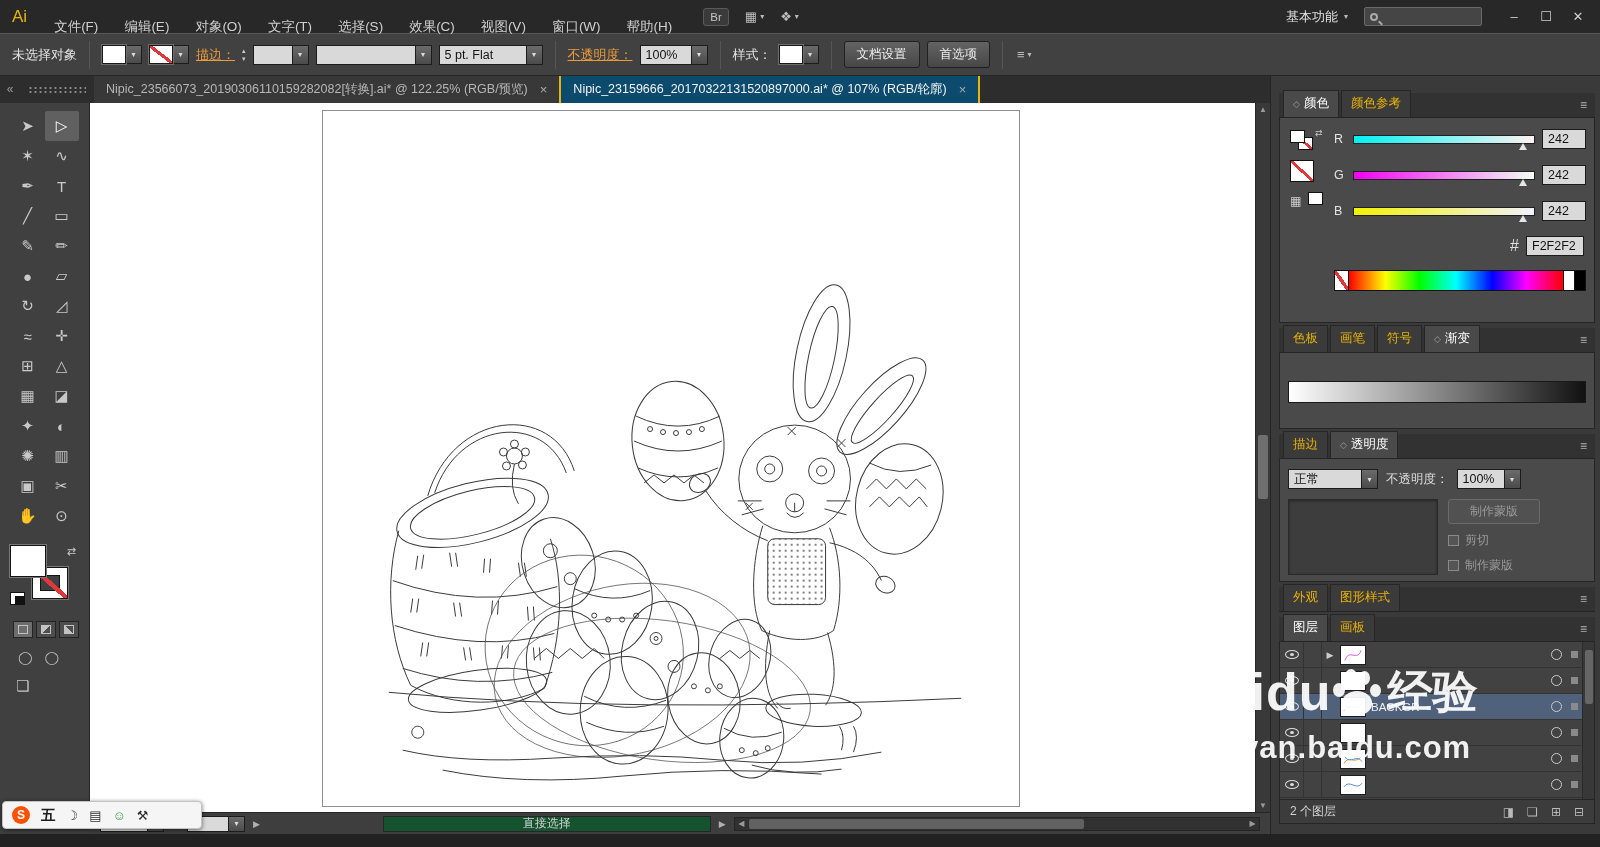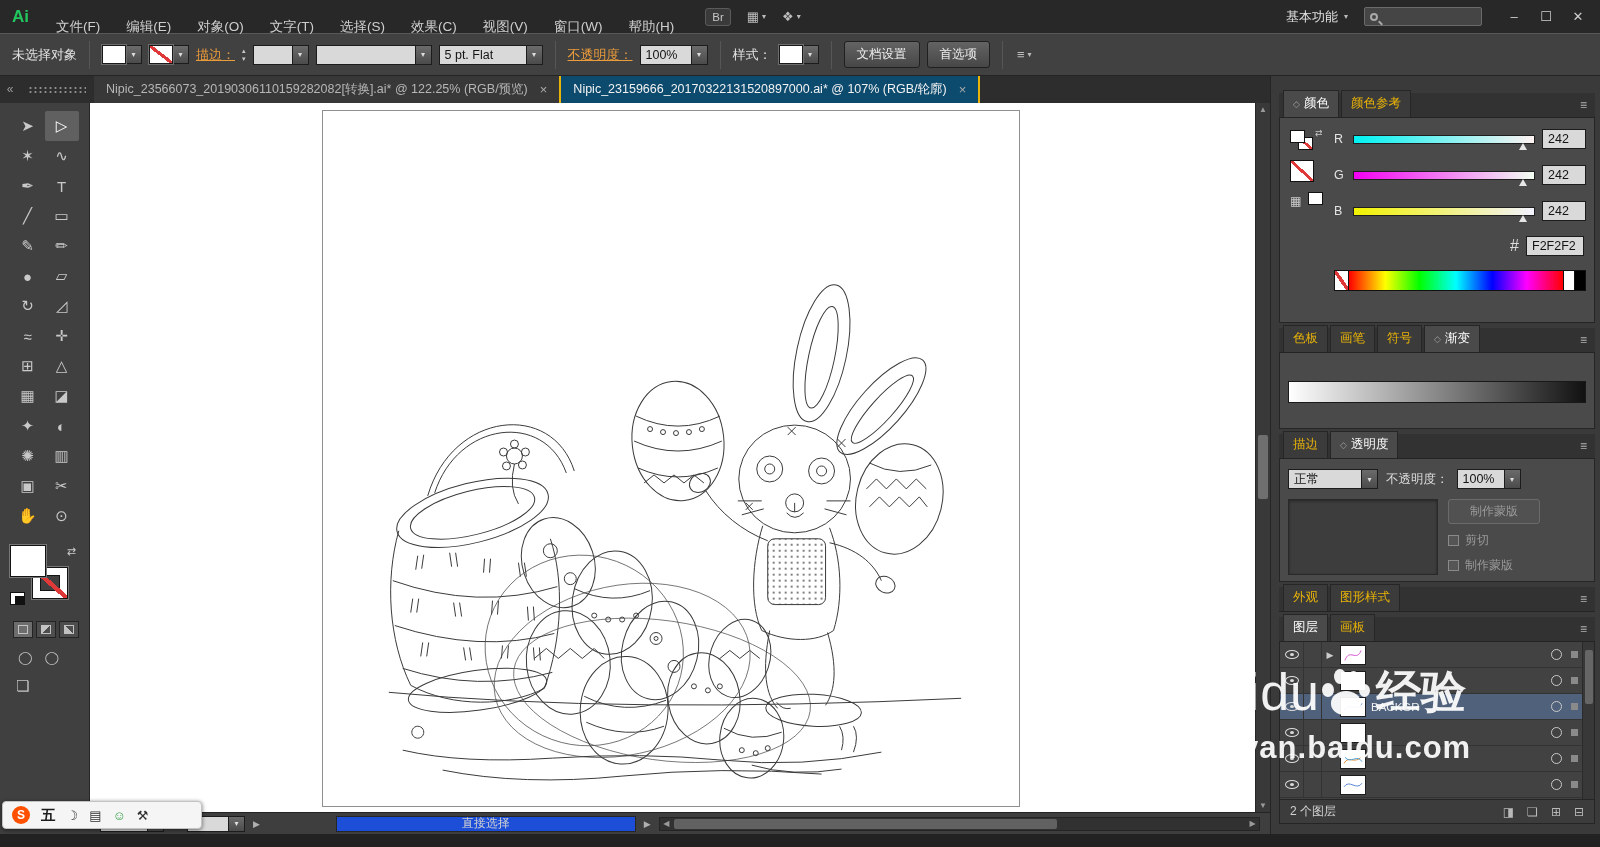--- a/index.html
+++ b/index.html
@@ -2,21 +2,21 @@
 <html><head>
 <meta charset="utf-8">
 <style>
   *{margin:0;padding:0;box-sizing:border-box;}
   html,body{width:1600px;height:847px;}
   body{background:#1b1b1b;font-family:"Liberation Sans","DejaVu Sans",sans-serif;overflow:hidden;}
   #app{position:relative;width:1600px;height:847px;background:#3f3f3f;overflow:hidden;color:#ddd;}
 
   
   #menubar{position:absolute;left:0;top:0;width:1600px;height:33px;background:#282828;display:flex;align-items:center;font-size:13.5px;color:#cfcfcf;z-index:10;}
-  .ai-logo{color:#22c55e;font-weight:bold;font-size:17px;padding:0 14px 0 12px;}
+  .ai-logo{color:#eab308;font-weight:normal;font-size:17px;padding:0 14px 0 12px;}
   .menu-item{padding:0 13px;line-height:33px;cursor:default;white-space:nowrap;margin-top:20px;}
   .mb-btn{border:1px solid #5a5a5a;border-radius:3px;background:#3a3a3a;color:#c5c5c5;font-size:11.5px;padding:2px 6px;margin-left:18px;}
   .mb-ic{margin-left:16px;color:#bdbdbd;font-size:13px;display:flex;align-items:center;gap:3px;}
   .dd{font-size:8px;color:#bbb;}
   .mb-right{margin-left:auto;display:flex;align-items:center;gap:16px;padding-right:6px;}
   .workspace{display:flex;align-items:center;gap:6px;font-size:13px;color:#e0e0e0;}
   .searchbox{width:118px;height:19px;background:#454545;border:1px solid #6a6a6a;border-radius:2px;display:flex;align-items:center;padding:0 5px;gap:5px;}
   .mag{width:8px;height:8px;border:2px solid #a9a9a9;border-radius:50%;position:relative;flex:none;}
   .mag::after{content:'';position:absolute;left:6px;top:7px;width:5px;height:2px;background:#a9a9a9;transform:rotate(45deg);}
   .winbtns{display:flex;}
@@ -70,21 +70,21 @@
   #artboard svg{width:100%;height:100%;display:block;}
 
   #vscroll{position:absolute;left:1255px;top:103px;width:15px;height:709px;background:#393939;border-left:1px solid #252525;z-index:6;}
   #vscroll .arr{position:absolute;left:0;width:14px;text-align:center;font-size:8px;color:#9a9a9a;}
   #vscroll .thumb{position:absolute;left:2px;top:332px;width:10px;height:64px;background:#6f6f6f;border-radius:2px;}
 
   
   #statusbar{position:absolute;left:90px;top:812px;width:1180px;height:22px;background:#3e3e3e;border-top:1px solid #242424;display:flex;align-items:center;gap:8px;padding:0 10px;font-size:12px;color:#cfcfcf;z-index:6;}
   .sb-combo .field{height:16px;font-size:11px;}
   .sb-arr{color:#b0b0b0;font-size:9px;}
-  .sb-status{width:300px;height:16px;background:#1d4ed8;border:1px solid #262626;display:flex;align-items:center;justify-content:center;font-size:12px;color:#d2d2d2;}
+  .sb-status{width:328px;height:16px;background:#14532d;border:1px solid #262626;display:flex;align-items:center;justify-content:center;font-size:12px;color:#d2d2d2;margin-left:47px;}
   .hscroll{position:relative;flex:1;height:14px;background:#313131;border:1px solid #242424;}
   .hscroll .thumb{position:absolute;left:14px;top:1px;width:64%;height:10px;background:#616161;border-radius:2px;}
   .hscroll .ha{position:absolute;top:0;width:13px;height:12px;text-align:center;font-size:8px;color:#9a9a9a;line-height:12px;}
   #bottomstrip{position:absolute;left:0;top:834px;width:1600px;height:13px;background:#222;z-index:5;}
 
   
   #rightcol{position:absolute;left:1270px;top:76px;width:330px;height:758px;background:#3a3a3a;border-left:1px solid #252525;padding:17px 0 0 8px;z-index:6;}
   .panel{width:316px;margin-bottom:5px;}
   .phead{height:25px;background:#323232;display:flex;align-items:flex-end;gap:2px;padding:0 4px 0 4px;border-bottom:1px solid #242424;}
   .ptab{padding:4px 9px 5px;font-size:12.5px;color:#eab308;background:#3b3b3b;border:1px solid #262626;border-bottom:none;display:flex;align-items:center;gap:4px;white-space:nowrap;}
@@ -151,21 +151,21 @@
   .ltarget{width:11px;height:11px;border:1px solid #c9c9c9;border-radius:50%;margin-right:9px;flex:none;}
   .lsq{width:7px;height:7px;background:#8a8a8a;margin-right:16px;flex:none;}
   .lscroll{position:absolute;right:0;top:0;width:12px;height:100%;background:#383838;border-left:1px solid #2a2a2a;}
   .lscroll .thumb{position:absolute;left:2px;top:8px;width:8px;height:54px;background:#666;border-radius:2px;}
   #layersfoot{display:flex;align-items:center;height:24px;background:#3c3c3c;border:1px solid #252525;border-top:none;padding:0 10px;font-size:12px;color:#d2d2d2;}
   .lf-icons{margin-left:auto;display:flex;gap:13px;color:#b9b9b9;font-size:12px;}
 
   
   #watermark{position:absolute;left:1182px;top:662px;z-index:40;pointer-events:none;color:rgba(255,255,255,.93);}
   .wm-row{display:flex;align-items:center;}
-  .wm-brand{font-size:52px;font-weight:normal;letter-spacing:1px;}
+  .wm-brand{font-size:52px;font-weight:bold;letter-spacing:1px;}
   .wm-cn{font-size:45px;font-weight:bold;margin-left:4px;}
   .paw{position:relative;width:48px;height:46px;margin:0 2px;}
   .paw .pad{position:absolute;bottom:0;left:9px;width:30px;height:24px;background:rgba(255,255,255,.93);border-radius:50% 50% 46% 46%;}
   .paw .t1{position:absolute;left:0;top:14px;width:12px;height:14px;background:rgba(255,255,255,.93);border-radius:50%;}
   .paw .t2{position:absolute;left:12px;top:0;width:12px;height:15px;background:rgba(255,255,255,.93);border-radius:50%;}
   .paw .t3{position:absolute;left:26px;top:2px;width:11px;height:14px;background:rgba(255,255,255,.93);border-radius:50%;}
   .paw .t4{position:absolute;right:0;top:15px;width:11px;height:13px;background:rgba(255,255,255,.93);border-radius:50%;}
   .wm-url{font-size:31px;font-weight:bold;margin-top:8px;letter-spacing:1px;}
 
   

